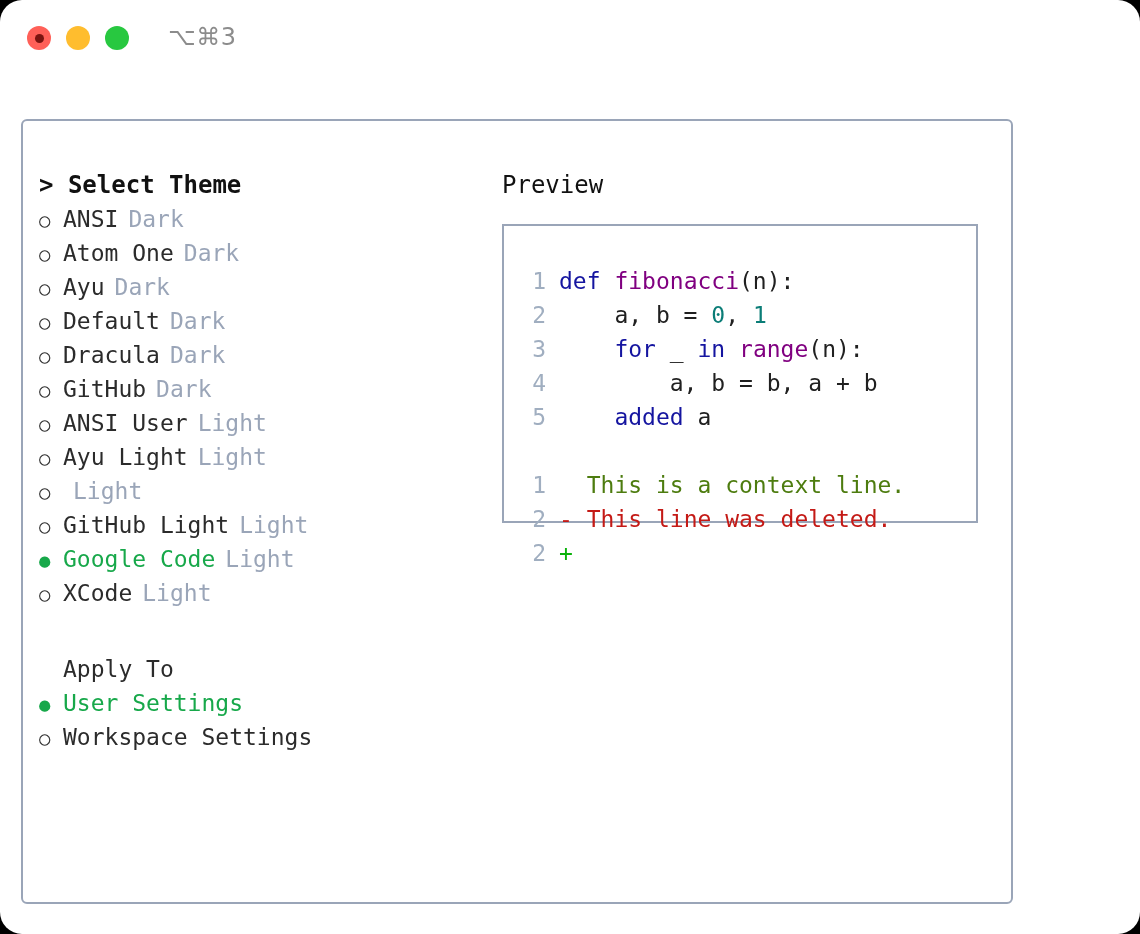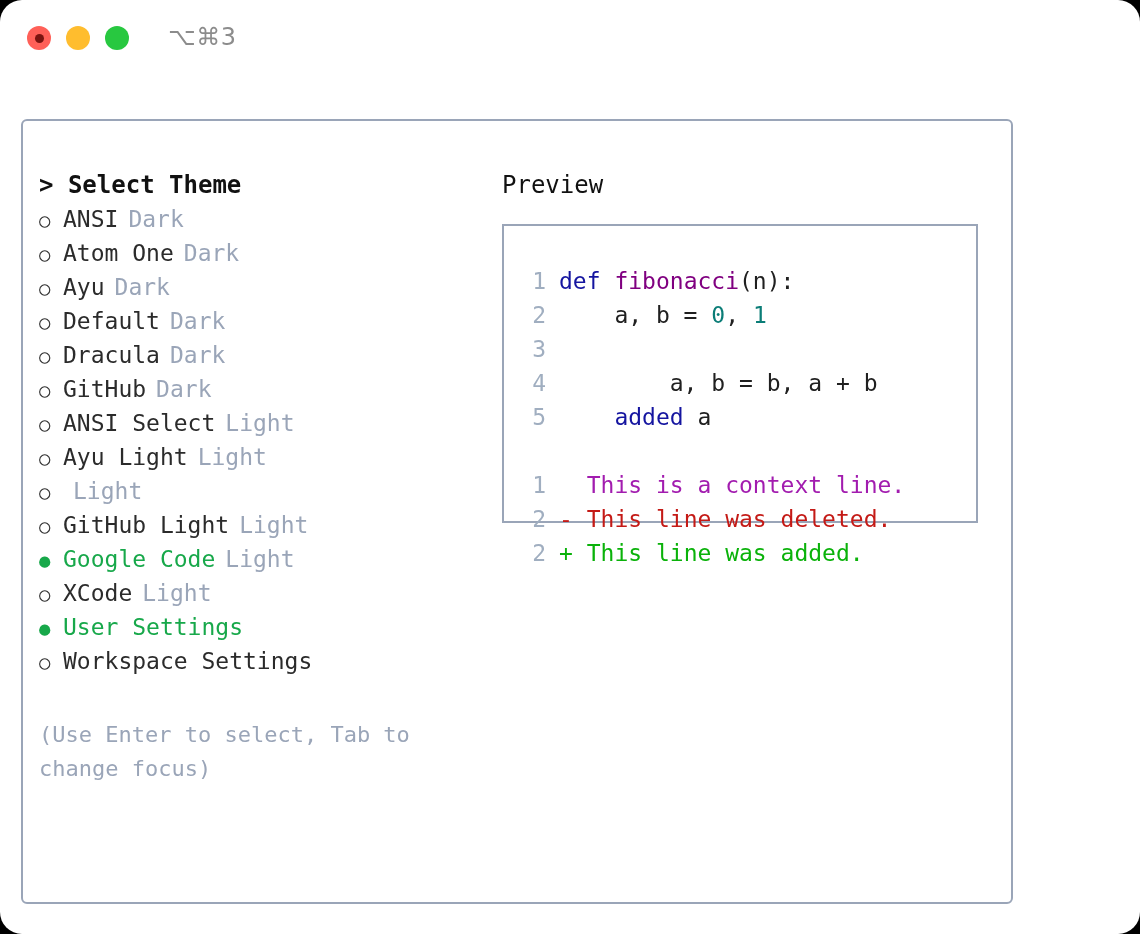--- a/index.html
+++ b/index.html
@@ -174,21 +174,21 @@
     color: #a0aec0;
     margin-right: 13px;
   }
   .code-gap { height: 34px; }
 
   .tok-kw   { color: #1515a0; }
   .tok-fn   { color: #800080; }
   .tok-num  { color: #0b7d77; }
   .tok-pln  { color: #202020; }
 
-  .diff-ctx { color: #a21caf; text-align: center; }
+  .diff-ctx { color: #4d7c0f; text-align: center; }
   .diff-del { color: #c41a16; }
   .diff-add { color: #0ab20a; }
 </style>
 </head>
 <body>
 
 <div class="window">
 
   <div class="titlebar">
     <div class="traffic-lights">
@@ -205,51 +205,51 @@
 
       <div class="section-title">&gt; Select Theme</div>
 
       <div class="opt-list" id="theme-list">
           <div class="opt"><span class="marker">○</span><span class="name">ANSI</span><span class="tag">Dark</span></div>
           <div class="opt"><span class="marker">○</span><span class="name">Atom One</span><span class="tag">Dark</span></div>
           <div class="opt"><span class="marker">○</span><span class="name">Ayu</span><span class="tag">Dark</span></div>
           <div class="opt"><span class="marker">○</span><span class="name">Default</span><span class="tag">Dark</span></div>
           <div class="opt"><span class="marker">○</span><span class="name">Dracula</span><span class="tag">Dark</span></div>
           <div class="opt"><span class="marker">○</span><span class="name">GitHub</span><span class="tag">Dark</span></div>
-          <div class="opt"><span class="marker">○</span><span class="name">ANSI Select</span><span class="tag">Light</span></div>
+          <div class="opt"><span class="marker">○</span><span class="name">ANSI User</span><span class="tag">Light</span></div>
           <div class="opt"><span class="marker">○</span><span class="name">Ayu Light</span><span class="tag">Light</span></div>
           <div class="opt"><span class="marker">○</span><span class="tag">Light</span></div>
           <div class="opt"><span class="marker">○</span><span class="name">GitHub Light</span><span class="tag">Light</span></div>
           <div class="opt selected"><span class="marker">●</span><span class="name">Google Code</span><span class="tag">Light</span></div>
           <div class="opt"><span class="marker">○</span><span class="name">XCode</span><span class="tag">Light</span></div>
         </div>
 
+      <div class="apply-heading">Apply To</div>
 
       <div class="opt-list" id="apply-list">
           <div class="opt selected"><span class="marker">●</span><span class="name">User Settings</span></div>
           <div class="opt"><span class="marker">○</span><span class="name">Workspace Settings</span></div>
         </div>
 
-      <div class="hint">(Use Enter to select, Tab to change focus)</div>
     </div>
 
     <div class="right-col">
       <div class="preview-title">Preview</div>
 
       <div class="preview-box">
         <div id="code-block">
             <div class="code-line"><span class="ln">1</span><span><span class="tok-kw">def </span><span class="tok-fn">fibonacci</span><span class="tok-pln">(n):</span></span></div>
             <div class="code-line"><span class="ln">2</span><span><span class="tok-pln">    a, b = </span><span class="tok-num">0</span><span class="tok-pln">, </span><span class="tok-num">1</span></span></div>
-            <div class="code-line"><span class="ln">3</span></div>
+            <div class="code-line"><span class="ln">3</span><span><span class="tok-pln">    </span><span class="tok-kw">for</span><span class="tok-pln"> _ </span><span class="tok-kw">in</span><span class="tok-pln"> </span><span class="tok-fn">range</span><span class="tok-pln">(n):</span></span></div>
             <div class="code-line"><span class="ln">4</span><span><span class="tok-pln">        a, b = b, a + b</span></span></div>
             <div class="code-line"><span class="ln">5</span><span><span class="tok-pln">    </span><span class="tok-kw">added</span><span class="tok-pln"> a</span></span></div>
           </div>
         <div class="code-gap"></div>
         <div id="diff-block">
             <div class="code-line"><span class="ln">1</span><span class="diff-ctx"> </span><span class="diff-ctx"> This is a context line.</span></div>
             <div class="code-line"><span class="ln">2</span><span class="diff-del">-</span><span class="diff-del"> This line was deleted.</span></div>
-            <div class="code-line"><span class="ln">2</span><span class="diff-add">+</span><span class="diff-add"> This line was added.</span></div>
+            <div class="code-line"><span class="ln">2</span><span class="diff-add">+</span></div>
           </div>
       </div>
     </div>
 
   </div>
 </div>
 
 </body></html>

